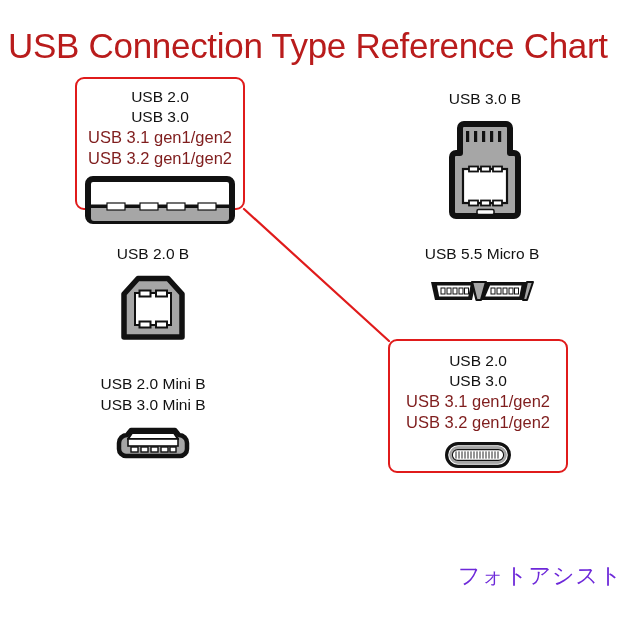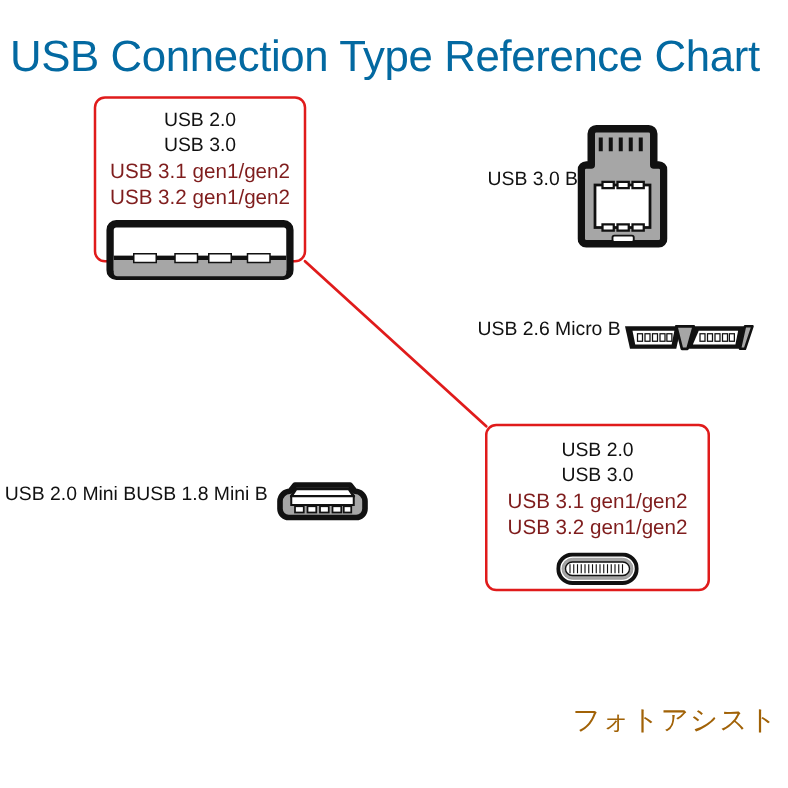--- a/index.html
+++ b/index.html
@@ -20,29 +20,30 @@
     inset: 0;
   }
   #page-title {
     position: absolute;
     left: 8px;
     top: 26px;
     width: 618px;
     font-size: 35px;
     line-height: 40px;
     letter-spacing: -0.3px;
-    color: #0369a1;
+    color: #b91c1c;
     white-space: nowrap;
     font-weight: 400;
   }
 
   
   .entry {
     position: absolute;
     display: flex;
+    flex-direction: column;
     align-items: center;
   }
   .entry-label {
     font-size: 15.5px;
     line-height: 21px;
     color: #111111;
     text-align: center;
     white-space: nowrap;
   }
   .icon-wrap {
@@ -84,21 +85,21 @@
     width: 630px; height: 630px;
     pointer-events: none;
   }
 
   #watermark {
     position: absolute;
     left: 458px;
     top: 561px;
     font-size: 22px;
     letter-spacing: 1px;
-    color: #a16207;
+    color: #6d28d9;
     white-space: nowrap;
     font-family: "DejaVu Sans", sans-serif;
   }
 
   
   #entry-usb20b      { left: 63px;  top: 243px; width: 180px; }
   #entry-minib       { left: 58px;  top: 373px; width: 190px; justify-content: center; }
   #entry-micro20b    { left: 58px;  top: 509px; width: 190px; }
   #entry-usb30b      { left: 390px; top: 88px;  width: 190px; }
   #entry-micro30b    { left: 382px; top: 243px; width: 200px; }
@@ -158,24 +159,37 @@
           <line x1="41" y1="9.4" x2="41" y2="16.6"></line>
           <line x1="44" y1="9.4" x2="44" y2="16.6"></line>
           <line x1="47" y1="9.4" x2="47" y2="16.6"></line>
           <line x1="50" y1="9.4" x2="50" y2="16.6"></line>
           <line x1="53" y1="9.4" x2="53" y2="16.6"></line>
         </g>
       </svg>
     </div>
   </div>
 
+  <div id="entry-usb20b" class="entry">
+    <div class="entry-label">USB 2.0 B</div>
+    <div class="icon-wrap" style="margin-top:11px;">
+      <svg class="svg-icon" width="64" height="66" viewBox="0 0 64 66">
+        <path d="M3 19 L17 3.5 H47 L61 19 V62 H3 Z" fill="#a6a6a6" stroke="#111111" stroke-width="5.5" stroke-linejoin="round"></path>
+        <rect x="14" y="18" width="36" height="32" fill="#ffffff" stroke="#111111" stroke-width="2"></rect>
+        <rect x="18.5" y="15.5" width="11" height="6" fill="#ffffff" stroke="#111111" stroke-width="2"></rect>
+        <rect x="35" y="15.5" width="11" height="6" fill="#ffffff" stroke="#111111" stroke-width="2"></rect>
+        <rect x="18.5" y="46.5" width="11" height="6" fill="#ffffff" stroke="#111111" stroke-width="2"></rect>
+        <rect x="35" y="46.5" width="11" height="6" fill="#ffffff" stroke="#111111" stroke-width="2"></rect>
+      </svg>
+    </div>
+  </div>
 
   <div id="entry-minib" class="entry">
     <div class="entry-label">USB 2.0 Mini B</div>
-    <div class="entry-label">USB 1.8 Mini B</div>
+    <div class="entry-label">USB 3.0 Mini B</div>
     <div class="icon-wrap" style="margin-top:12px;">
       <svg class="svg-icon" width="88" height="32" viewBox="0 0 88 32">
         <path d="M10 16 a8 8 0 0 1 8 -8 L22 3 H66 L70 8 a8 8 0 0 1 8 8 V22 a7 7 0 0 1 -7 7 H17 a7 7 0 0 1 -7 -7 Z" fill="#a6a6a6" stroke="#111111" stroke-width="4.5" stroke-linejoin="round"></path>
         <path d="M23 6 H65 L69 12 H19 Z" fill="#ffffff" stroke="#111111" stroke-width="2.2" stroke-linejoin="round"></path>
         <rect x="19" y="12" width="50" height="7" fill="#ffffff" stroke="#111111" stroke-width="1.6"></rect>
         <g fill="#ffffff" stroke="#111111" stroke-width="1.4">
           <rect x="22" y="20" width="7" height="5"></rect>
           <rect x="32" y="20" width="7" height="5"></rect>
           <rect x="42" y="20" width="7" height="5"></rect>
           <rect x="52" y="20" width="7" height="5"></rect>
@@ -206,21 +220,21 @@
           <rect x="20" y="80.5" width="9" height="5"></rect>
           <rect x="32" y="80.5" width="9" height="5"></rect>
           <rect x="44" y="80.5" width="9" height="5"></rect>
         </g>
         <rect x="28" y="89.5" width="17" height="5" rx="1.5" fill="#ffffff" stroke="#111111" stroke-width="1.5"></rect>
       </svg>
     </div>
   </div>
 
   <div id="entry-micro30b" class="entry">
-    <div class="entry-label">USB 2.6 Micro B</div>
+    <div class="entry-label">USB 5.5 Micro B</div>
     <div class="icon-wrap" style="margin-top:12px;">
       <svg class="svg-icon" width="108" height="28" viewBox="0 0 108 28">
 
         <path d="M3 6 H48 L44 24 H7 Z" fill="#111111"></path>
         <path d="M9 9.5 H42.5 L40.3 20.5 H11.2 Z" fill="#ffffff"></path>
         <g fill="#ffffff" stroke="#111111" stroke-width="1">
           <rect x="13" y="12" width="4" height="6"></rect>
           <rect x="19" y="12" width="4" height="6"></rect>
           <rect x="25" y="12" width="4" height="6"></rect>
           <rect x="31" y="12" width="4" height="6"></rect>

